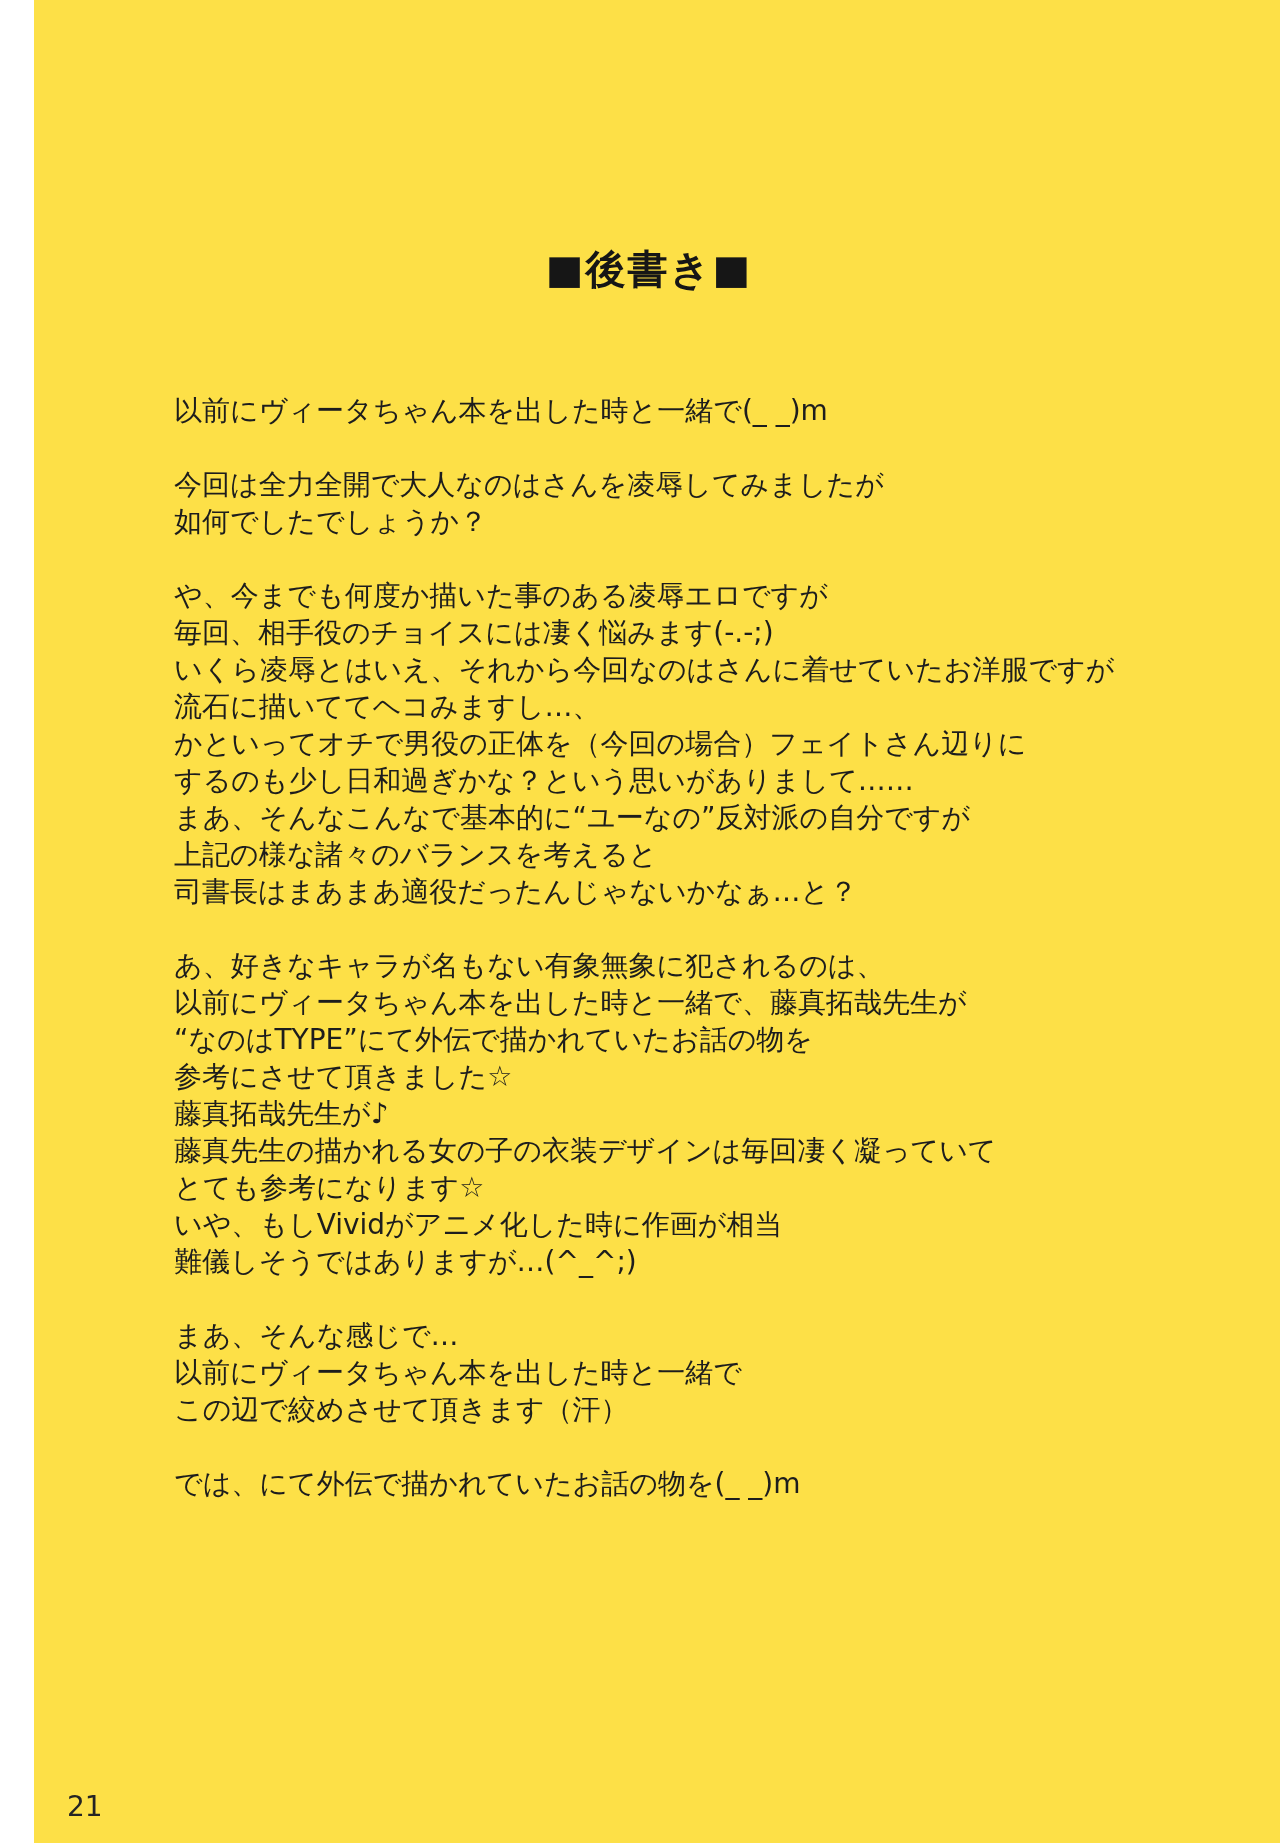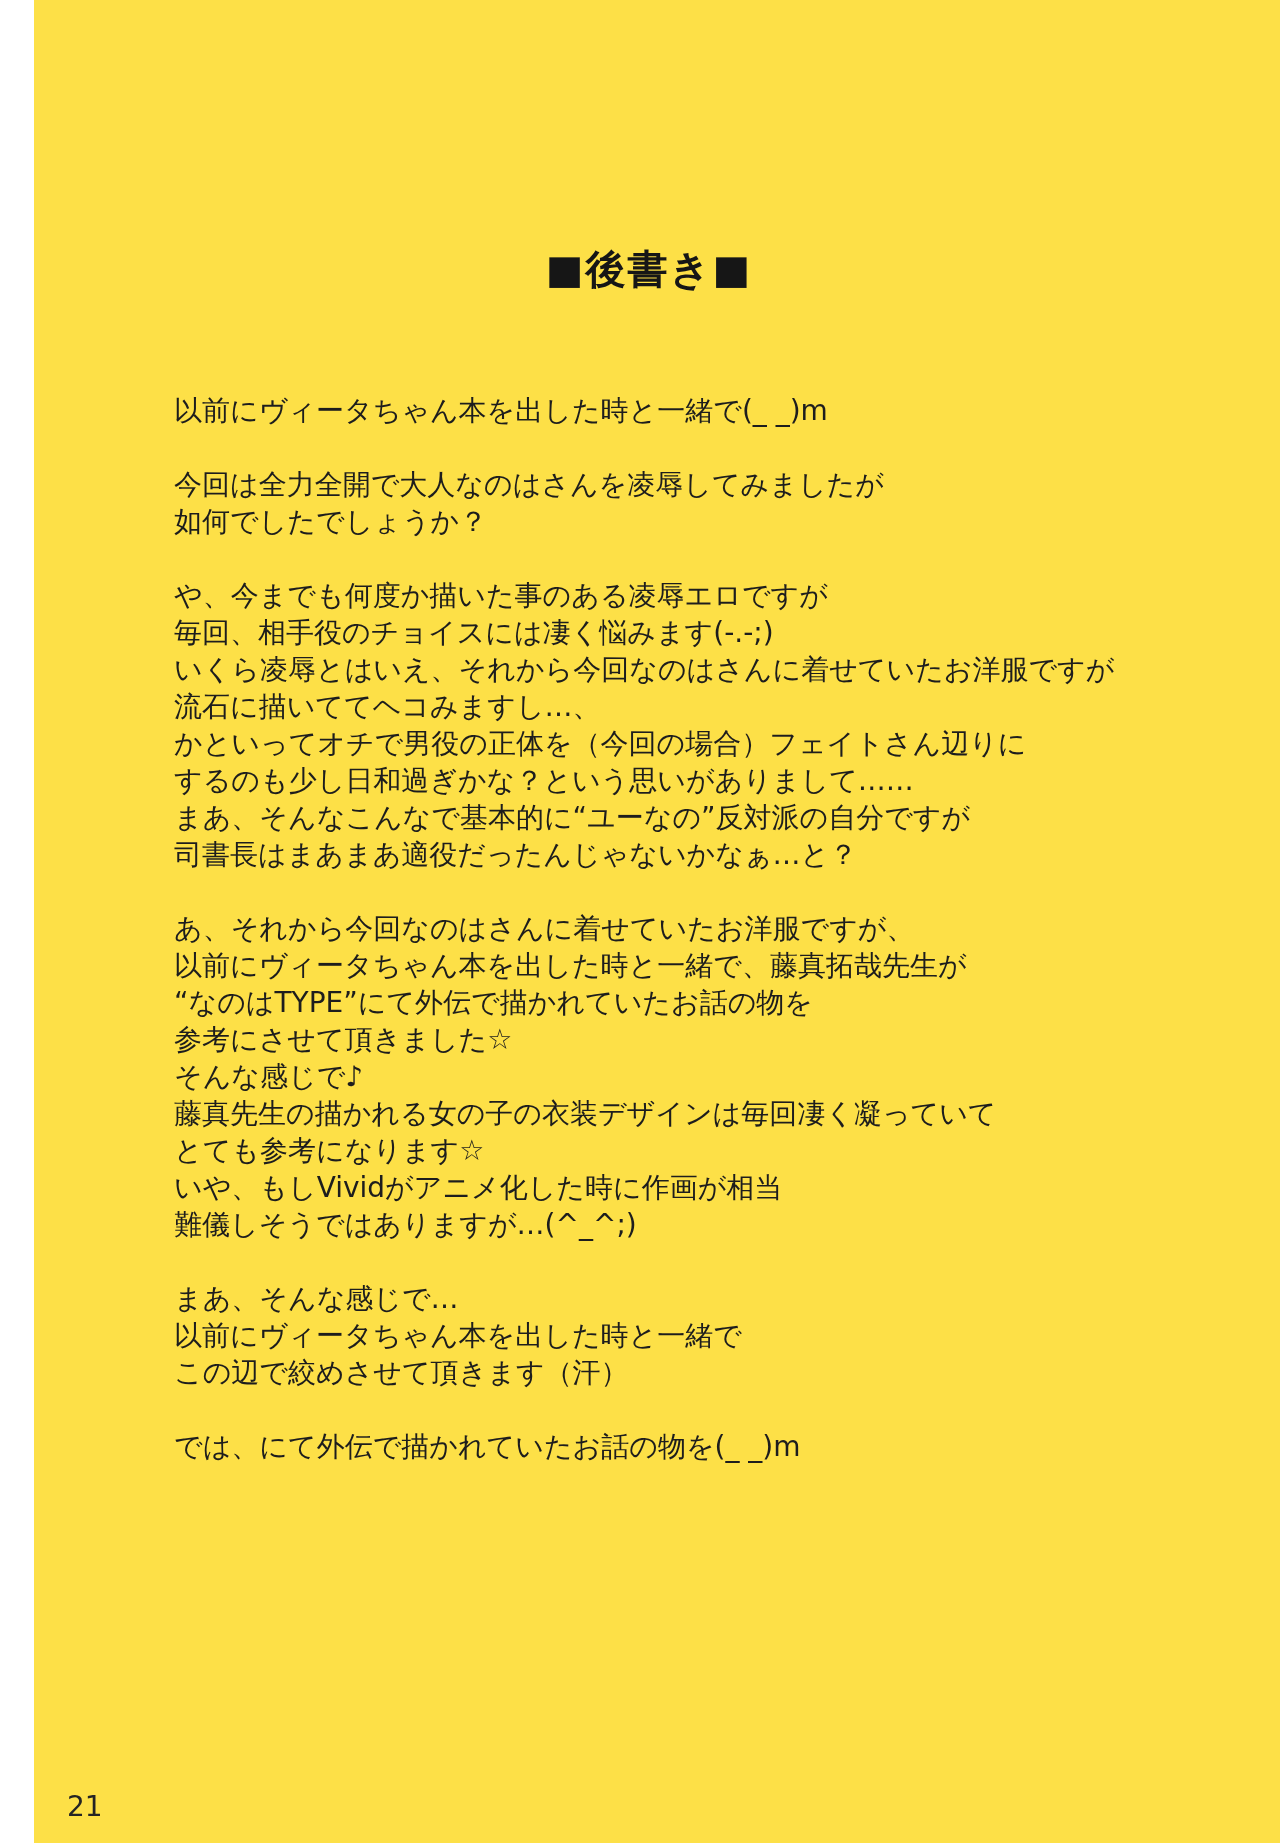--- a/index.html
+++ b/index.html
@@ -72,29 +72,30 @@
     </p>
 
     <p class="para">
       <span class="line">や、今までも何度か描いた事のある凌辱エロですが</span>
       <span class="line">毎回、相手役のチョイスには凄く悩みます(-.-;)</span>
       <span class="line">いくら凌辱とはいえ、それから今回なのはさんに着せていたお洋服ですが</span>
       <span class="line">流石に描いててヘコみますし…、</span>
       <span class="line">かといってオチで男役の正体を（今回の場合）フェイトさん辺りに</span>
       <span class="line">するのも少し日和過ぎかな？という思いがありまして……</span>
       <span class="line">まあ、そんなこんなで基本的に“ユーなの”反対派の自分ですが</span>
+      <span class="line">上記の様な諸々のバランスを考えると</span>
       <span class="line">司書長はまあまあ適役だったんじゃないかなぁ…と？</span>
     </p>
 
     <p class="para">
-      <span class="line">あ、それから今回なのはさんに着せていたお洋服ですが、</span>
+      <span class="line">あ、好きなキャラが名もない有象無象に犯されるのは、</span>
       <span class="line">以前にヴィータちゃん本を出した時と一緒で、藤真拓哉先生が</span>
       <span class="line">“なのはTYPE”にて外伝で描かれていたお話の物を</span>
       <span class="line">参考にさせて頂きました☆</span>
-      <span class="line">そんな感じで♪</span>
+      <span class="line">藤真拓哉先生が♪</span>
       <span class="line">藤真先生の描かれる女の子の衣装デザインは毎回凄く凝っていて</span>
       <span class="line">とても参考になります☆</span>
       <span class="line">いや、もしVividがアニメ化した時に作画が相当</span>
       <span class="line">難儀しそうではありますが…(^_^;)</span>
     </p>
 
     <p class="para">
       <span class="line">まあ、そんな感じで…</span>
       <span class="line">以前にヴィータちゃん本を出した時と一緒で</span>
       <span class="line">この辺で絞めさせて頂きます（汗）</span>

